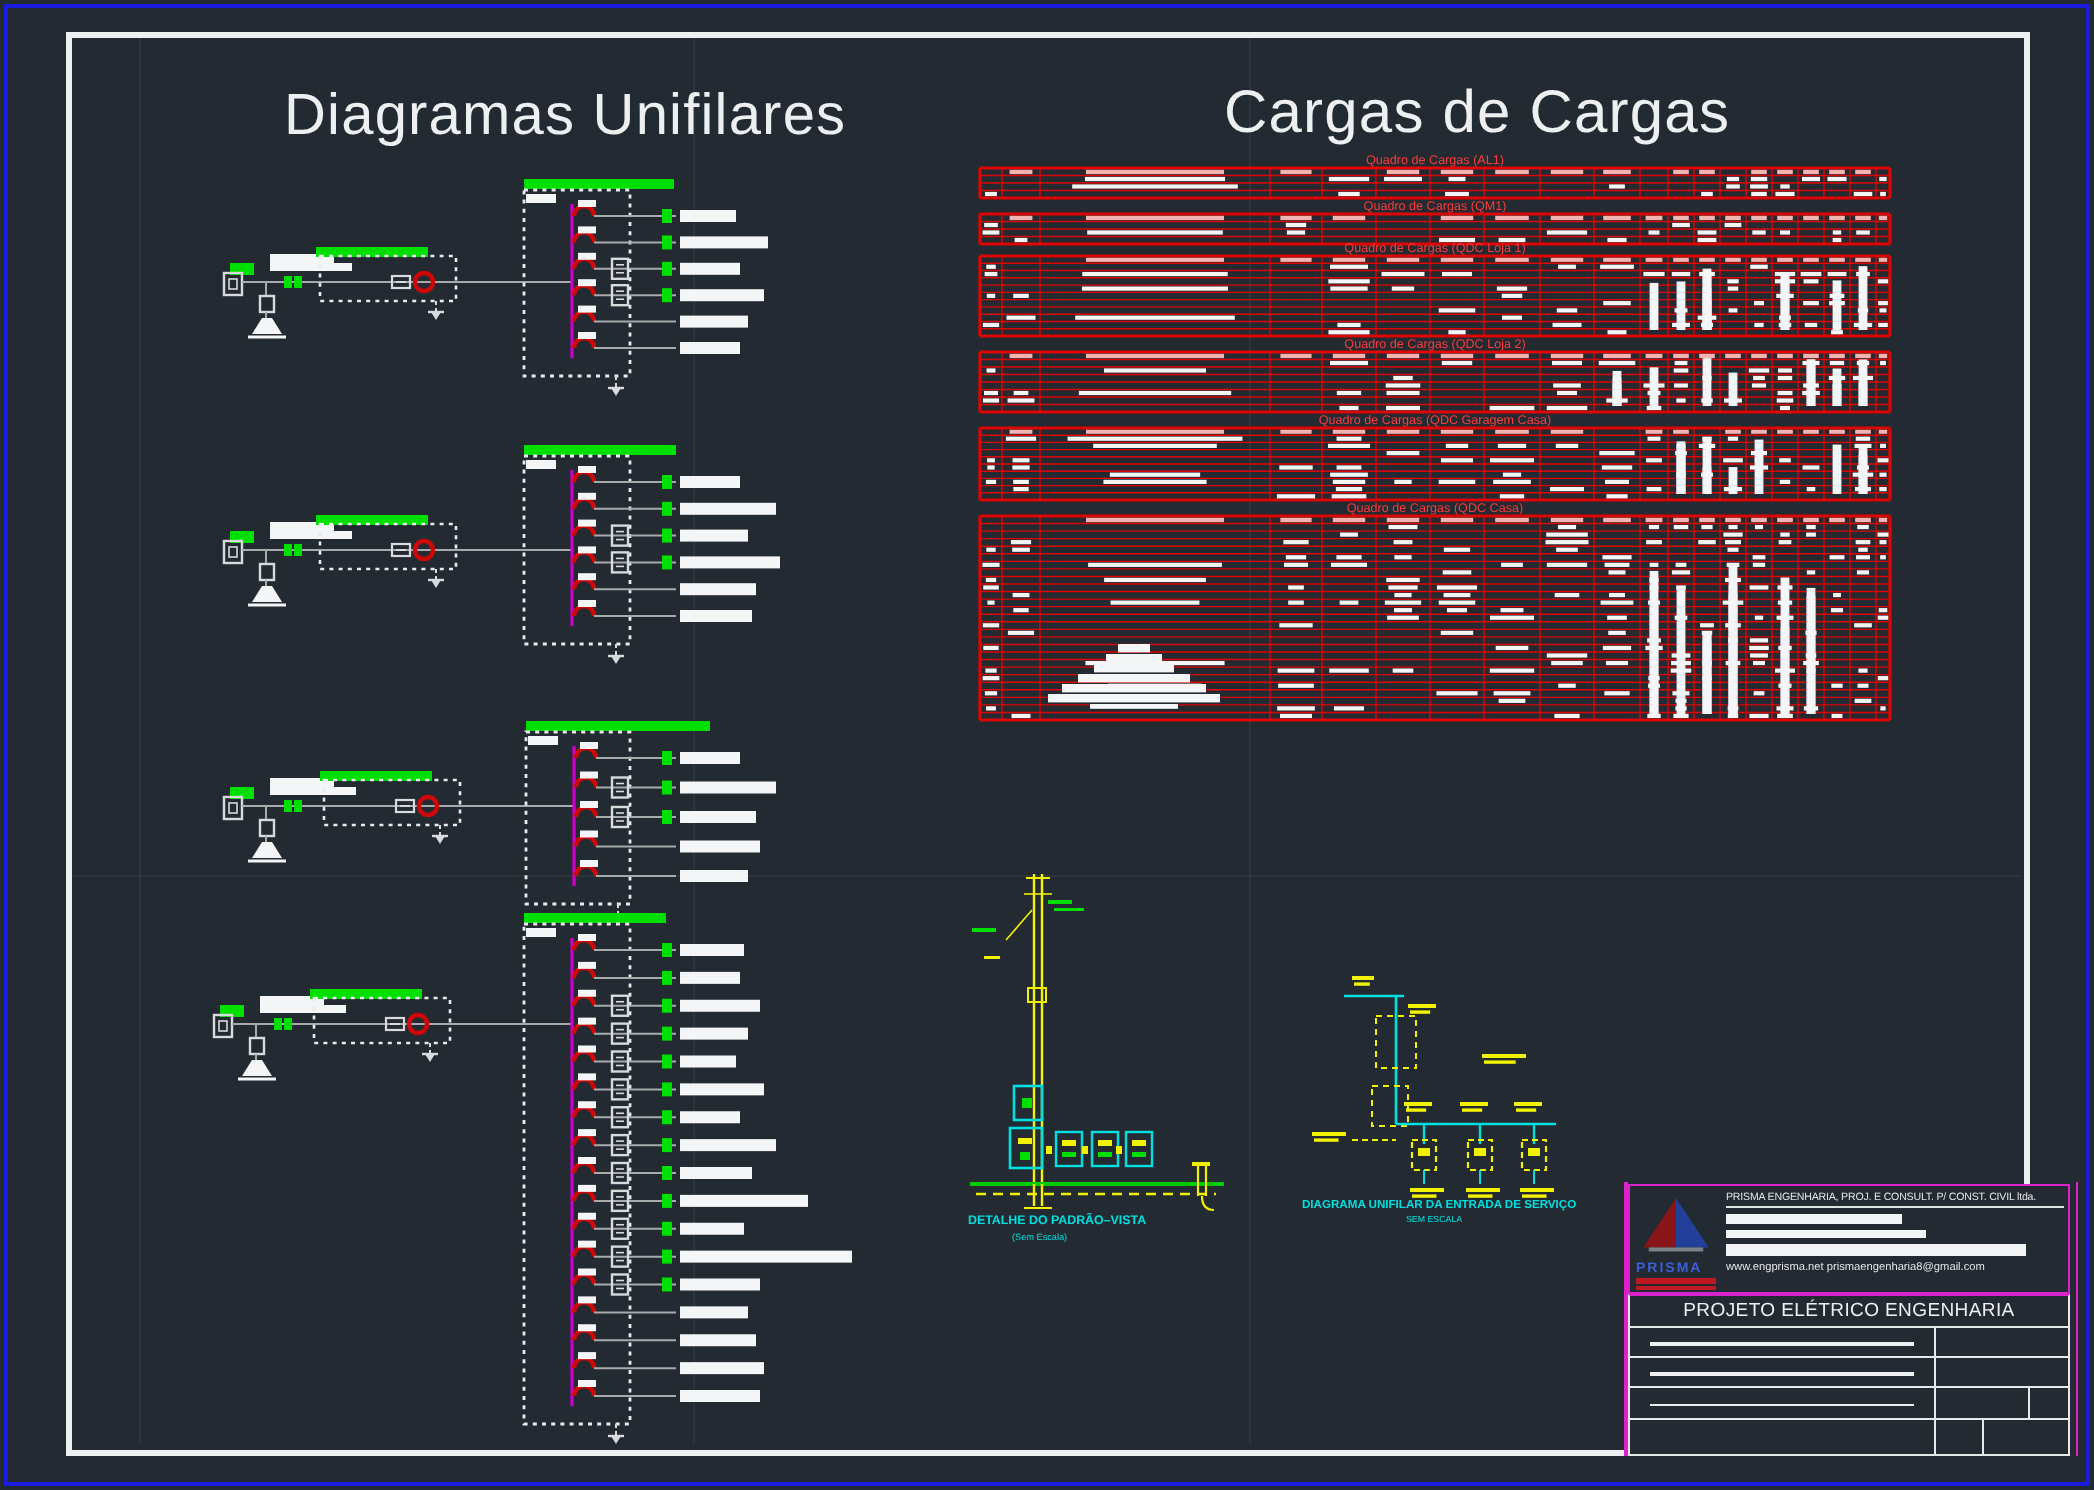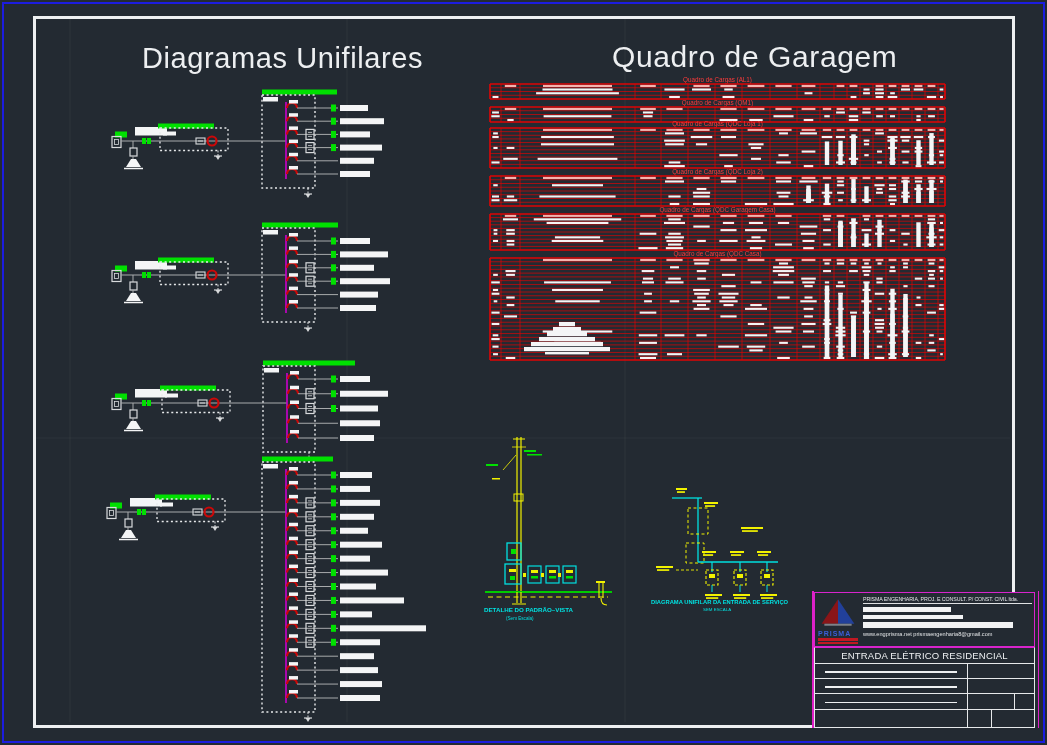--- a/index.html
+++ b/index.html
@@ -1289,21 +1289,21 @@
         <rect x="733" y="594" width="17" height="2" fill="#f2f200"></rect>
         <rect x="734" y="597.2" width="12.24" height="1.7" fill="#f2f200"></rect>
         <rect x="760" y="594" width="17" height="2" fill="#f2f200"></rect>
         <rect x="761" y="597.2" width="12.24" height="1.7" fill="#f2f200"></rect>
         <text x="651" y="604" fill="#00e0e0" font-family="Liberation Sans, sans-serif" font-size="5.8px" font-weight="bold">DIAGRAMA UNIFILAR DA ENTRADA DE SERVIÇO</text>
         <text x="703" y="611" fill="#00e0e0" font-family="Liberation Sans, sans-serif" font-size="4.4px">SEM ESCALA</text>
       </g>
     </svg>
 
   <div class="big-title" id="t-unif">Diagramas Unifilares</div>
-  <div class="big-title" id="t-quad">Quadro de Garagem</div>
+  <div class="big-title" id="t-quad">Cargas de Cargas</div>
 
   <div class="tb">
     <div class="mline-l"></div>
     <div class="mline-r"></div>
     <div class="company">
       <div class="logo">
         <svg width="40" height="32" viewBox="0 0 44 34">
           <polygon points="4,31 22,4 22,31" fill="#8a1518"></polygon>
           <polygon points="22,4 40,31 22,31" fill="#22409a"></polygon>
           <rect x="7" y="31" width="30" height="2.2" fill="#7d8288"></rect>
@@ -1315,21 +1315,21 @@
         </div>
       </div>
       <div class="cinfo">
         <div class="cname">PRISMA ENGENHARIA, PROJ. E CONSULT. P/ CONST. CIVIL ltda.</div>
         <div class="bar" style="width:88px"></div>
         <div class="bar" style="width:100px"></div>
         <div class="bar" style="width:150px;height:5.5px"></div>
         <div class="contact">www.engprisma.net    prismaengenharia8@gmail.com</div>
       </div>
     </div>
-    <div class="proj">ENTRADA ELÉTRICO RESIDENCIAL</div>
+    <div class="proj">PROJETO ELÉTRICO ENGENHARIA</div>
     <div class="frow" style="top:72px;height:15px">
       <div class="fcell-l">
           <div class="hline"></div>
         </div>
     </div>
     <div class="frow" style="top:87px;height:15px">
       <div class="fcell-l">
           <div class="hline"></div>
         </div>
     </div>

